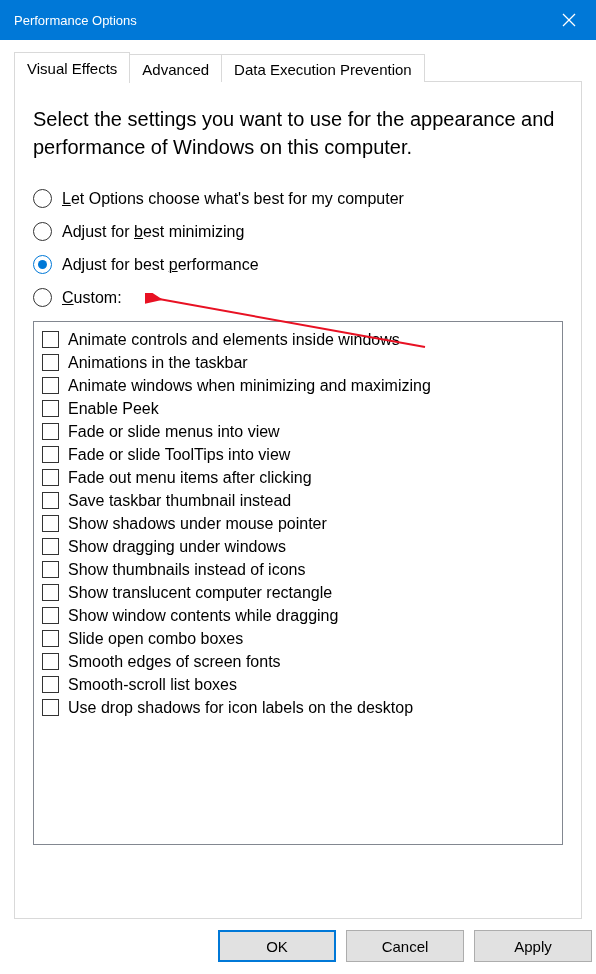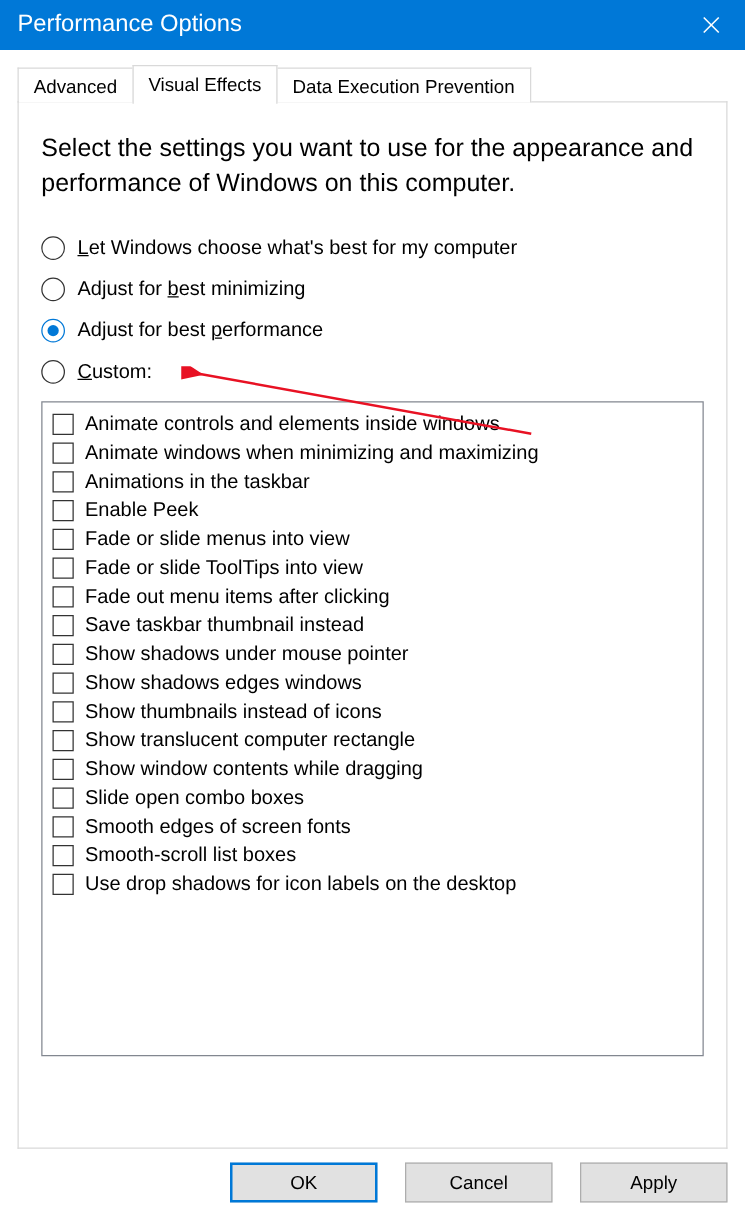--- a/index.html
+++ b/index.html
@@ -13,21 +13,21 @@
     overflow: hidden;
     color: #000;
   }
   .titlebar {
     background: #0078d7;
     color: #fff;
     height: 40px;
     display: flex;
     align-items: center;
     padding-left: 14px;
-    font-size: 19px;
+    font-size: 13px;
   }
   .titlebar-title { flex: 1; }
   .titlebar-close {
     width: 54px;
     height: 40px;
     display: flex;
     align-items: center;
     justify-content: center;
     cursor: pointer;
   }
@@ -122,24 +122,24 @@
   }
   .checkbox {
     width: 17px;
     height: 17px;
     border: 1.5px solid #333;
     margin-right: 9px;
     flex-shrink: 0;
   }
   .buttons {
     position: absolute;
-    right: 14px;
+    right: 4px;
     bottom: 12px;
     display: flex;
-    gap: 22px;
+    gap: 10px;
     justify-content: space-between;
   }
   .btn {
     width: 118px;
     height: 32px;
     background: #e1e1e1;
     border: 1px solid #adadad;
     font-size: 15px;
     cursor: pointer;
     font-family: inherit;
@@ -162,32 +162,32 @@
   <div class="titlebar-close">
     <svg width="14" height="14" viewBox="0 0 14 14">
         <line x1="1" y1="1" x2="13" y2="13"></line>
         <line x1="13" y1="1" x2="1" y2="13"></line>
       </svg>
   </div>
 </div>
 
 <div class="client">
   <div class="tabs" id="tabstrip">
+      <div class="tab active">Visual Effects</div>
       <div class="tab">Advanced</div>
-      <div class="tab active">Visual Effects</div>
       <div class="tab">Data Execution Prevention</div>
     </div>
 
   <div class="tab-content">
     <div class="intro">Select the settings you want to use for the appearance and performance of Windows on this computer.</div>
 
     <div class="radios" id="radios">
         <div class="radio-row">
           <div class="radio-circle"></div>
-          <span class="radio-label"><span></span><span class="access">L</span><span>et Windows choose what's best for my computer</span></span>
+          <span class="radio-label"><span></span><span class="access">L</span><span>et Options choose what's best for my computer</span></span>
         </div>
         <div class="radio-row">
           <div class="radio-circle"></div>
           <span class="radio-label"><span>Adjust for </span><span class="access">b</span><span>est minimizing</span></span>
         </div>
         <div class="radio-row selected">
           <div class="radio-circle">
             <div class="radio-dot"></div>
           </div>
           <span class="radio-label"><span>Adjust for best </span><span class="access">p</span><span>erformance</span></span>
@@ -198,28 +198,28 @@
         </div>
       </div>
 
     <div class="checklist" id="checklist">
         <div class="check-row">
           <div class="checkbox"></div>
           <span>Animate controls and elements inside windows</span>
         </div>
         <div class="check-row">
           <div class="checkbox"></div>
+          <span>Animations in the taskbar</span>
+        </div>
+        <div class="check-row">
+          <div class="checkbox"></div>
           <span>Animate windows when minimizing and maximizing</span>
         </div>
         <div class="check-row">
           <div class="checkbox"></div>
-          <span>Animations in the taskbar</span>
-        </div>
-        <div class="check-row">
-          <div class="checkbox"></div>
           <span>Enable Peek</span>
         </div>
         <div class="check-row">
           <div class="checkbox"></div>
           <span>Fade or slide menus into view</span>
         </div>
         <div class="check-row">
           <div class="checkbox"></div>
           <span>Fade or slide ToolTips into view</span>
         </div>
@@ -230,21 +230,21 @@
         <div class="check-row">
           <div class="checkbox"></div>
           <span>Save taskbar thumbnail instead</span>
         </div>
         <div class="check-row">
           <div class="checkbox"></div>
           <span>Show shadows under mouse pointer</span>
         </div>
         <div class="check-row">
           <div class="checkbox"></div>
-          <span>Show shadows edges windows</span>
+          <span>Show dragging under windows</span>
         </div>
         <div class="check-row">
           <div class="checkbox"></div>
           <span>Show thumbnails instead of icons</span>
         </div>
         <div class="check-row">
           <div class="checkbox"></div>
           <span>Show translucent computer rectangle</span>
         </div>
         <div class="check-row">

